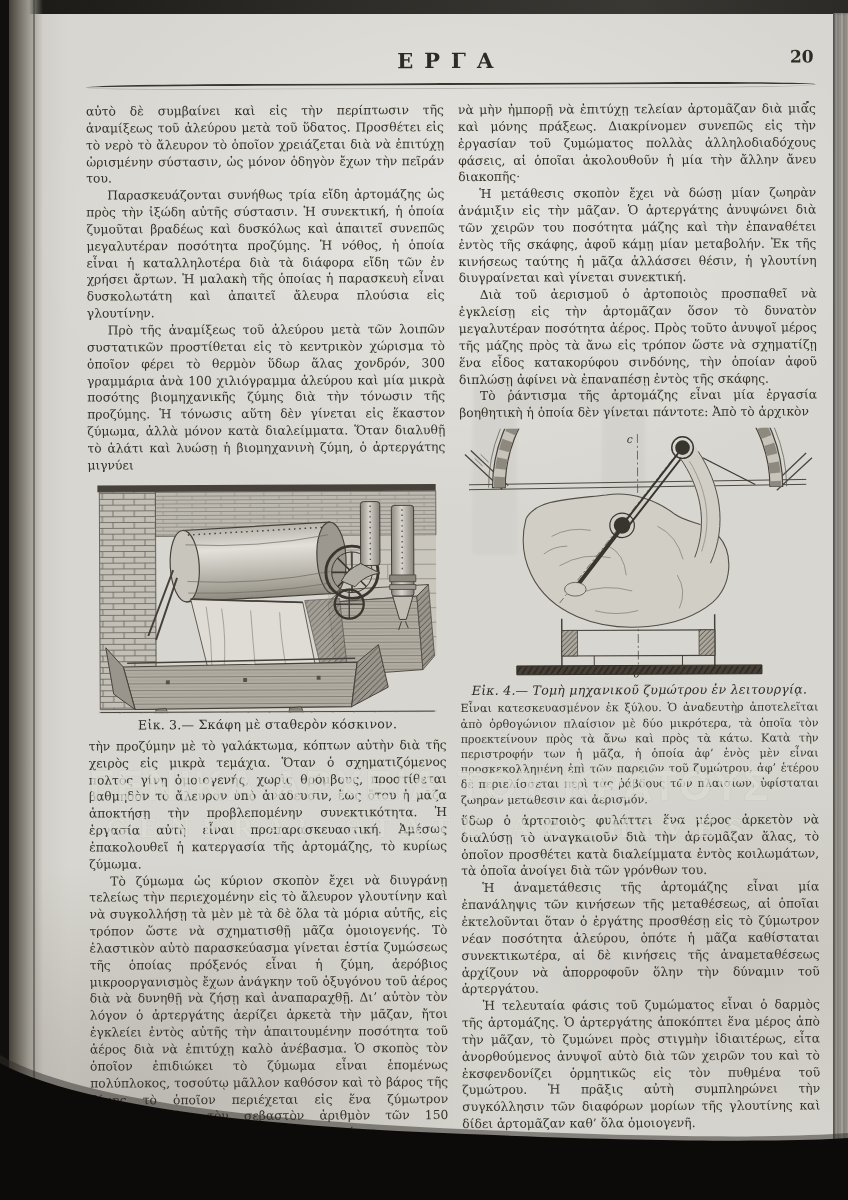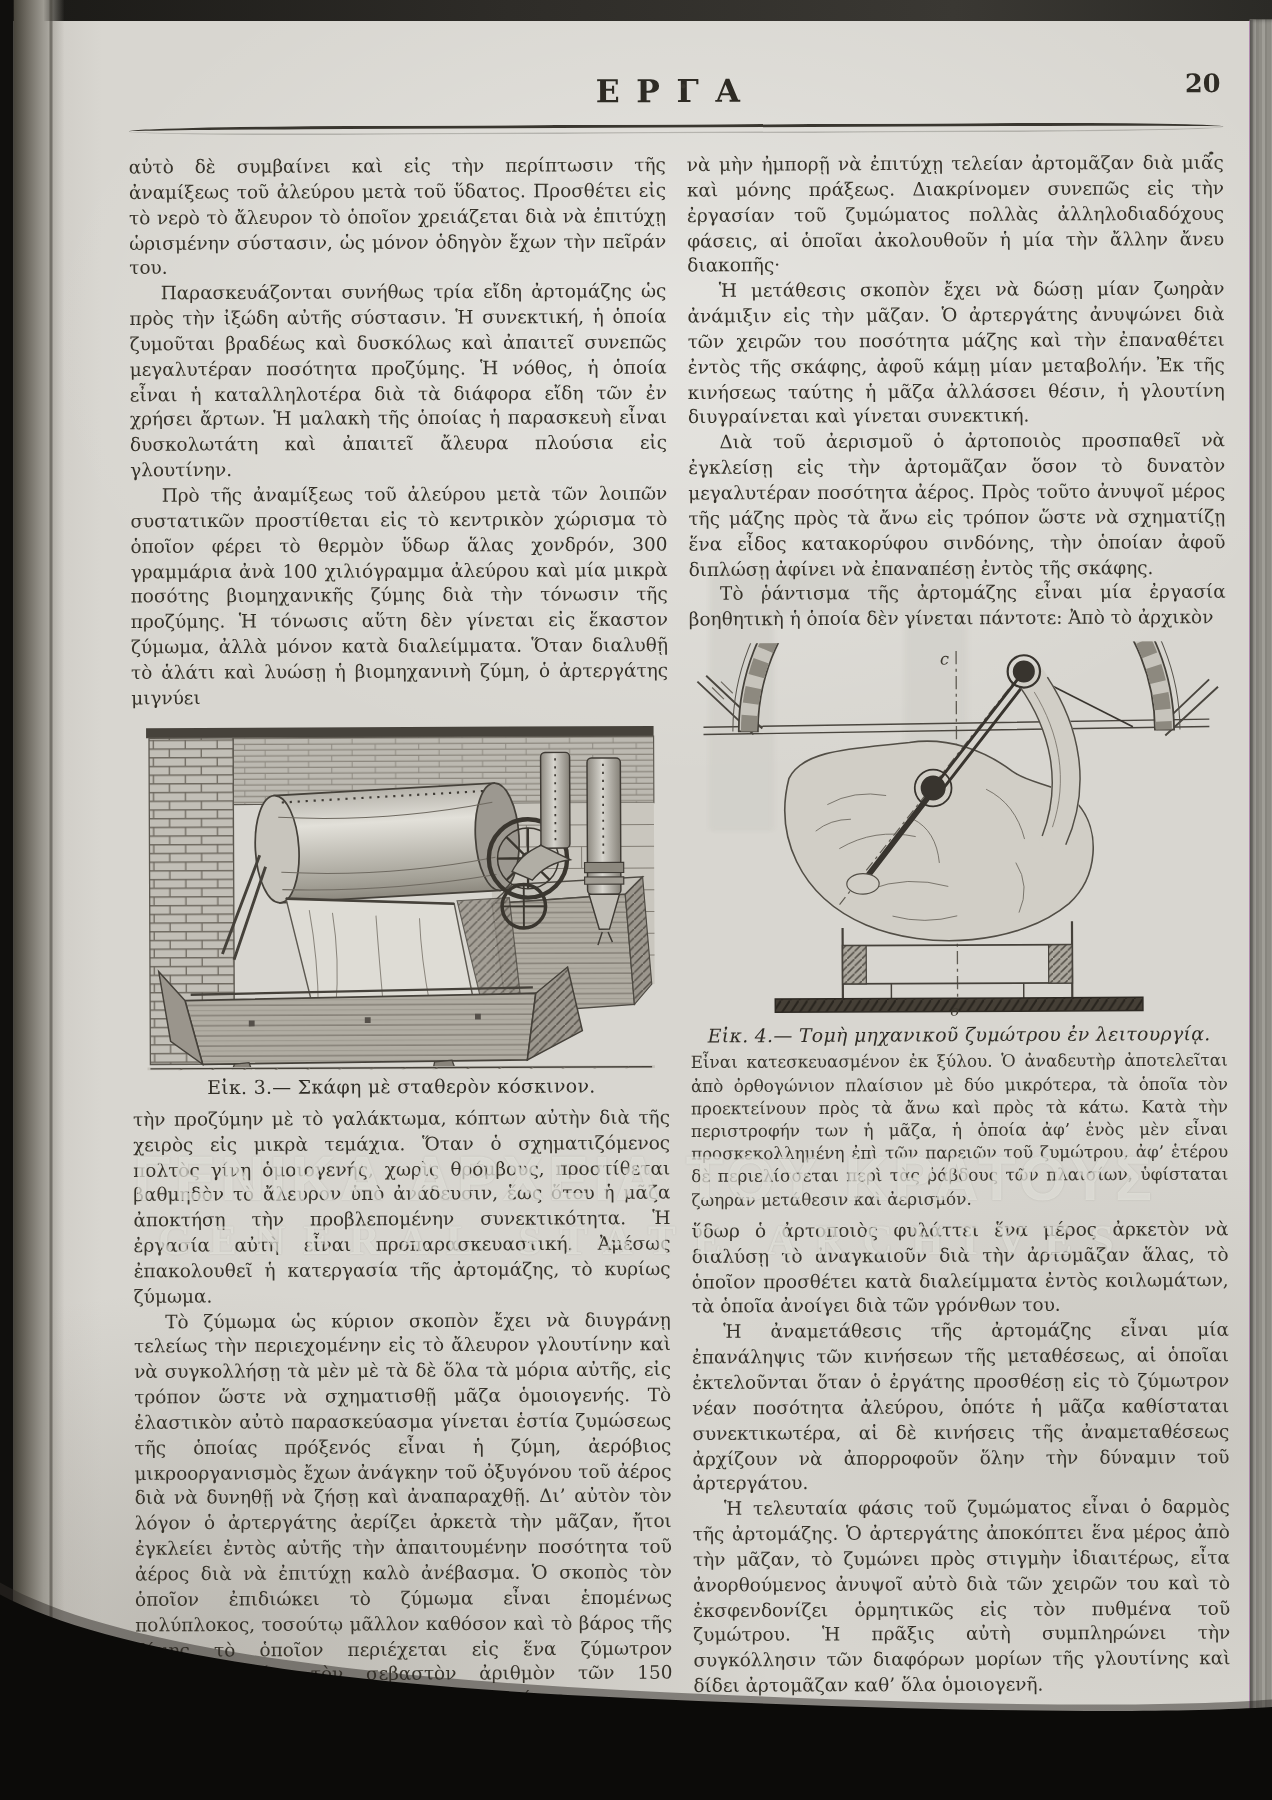--- a/index.html
+++ b/index.html
@@ -1,17 +1,17 @@
 <!DOCTYPE html>
 <html style="--paper: #d8d6d0; --ink: #363229; --edge-black: #0c0b09;"><head>
 <meta charset="utf-8">
 <style>
   html,body{margin:0;padding:0;background:#141310;}
   #scan{position:relative;width:848px;height:1200px;overflow:hidden;
-        background:#d946ef;font-family:"DejaVu Serif", serif;}
+        background:#ef4444;font-family:"DejaVu Serif", serif;}
   
   .paper{position:absolute;left:8px;top:13px;width:825px;height:1187px;
     background:
       radial-gradient(620px 420px at 55% 18%, rgba(255,255,255,0.35), transparent 70%),
       radial-gradient(520px 340px at 16% 92%, rgba(110,105,95,0.28), transparent 72%),
       radial-gradient(420px 300px at 92% 80%, rgba(130,125,115,0.18), transparent 70%),
       linear-gradient(90deg,#b9b6ae 0px,#cfccc6 26px,#d8d6d0 60px,#d8d6d0 100%);
   }
   .top-edge{position:absolute;left:0;top:0;width:848px;height:14px;
     background:linear-gradient(90deg,#1a1916,#2e2c28 40%,#3a3833 75%,#2b2a26);}

